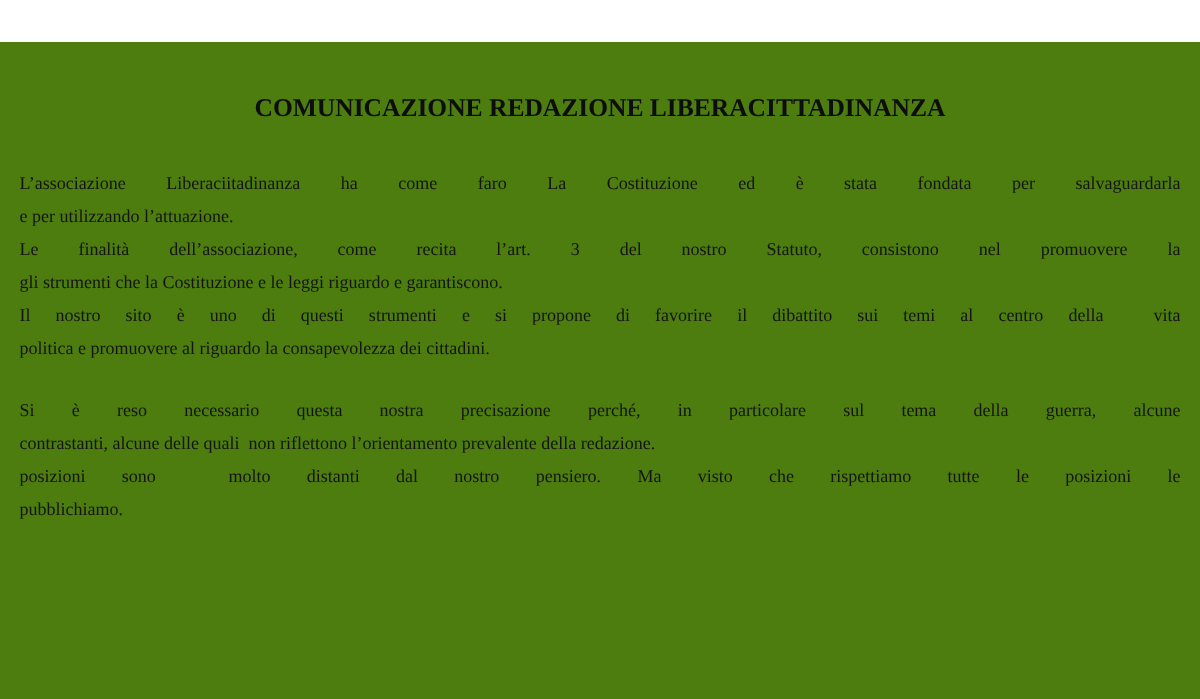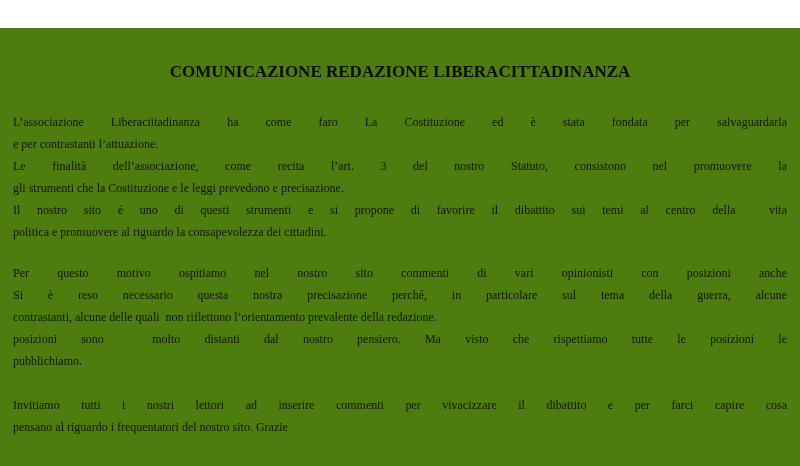--- a/index.html
+++ b/index.html
@@ -57,34 +57,29 @@
 <body>
 
 <div class="page">
 
   <h1 class="title">COMUNICAZIONE REDAZIONE LIBERACITTADINANZA</h1>
 
   <div class="doc-body">
 
     <div class="block block-1">
       <div class="line fill">L’associazione Liberaciitadinanza ha come faro La Costituzione ed è stata fondata per salvaguardarla</div>
-      <div class="line end">e per contrastanti l’attuazione.</div>
+      <div class="line end">e per utilizzando l’attuazione.</div>
       <div class="line fill">Le finalità dell’associazione, come recita l’art. 3 del nostro Statuto, consistono nel promuovere la</div>
-      <div class="line end">gli strumenti che la Costituzione e le leggi prevedono e precisazione.</div>
+      <div class="line end">gli strumenti che la Costituzione e le leggi riguardo e garantiscono.</div>
       <div class="line fill">Il nostro sito è uno di questi strumenti e si propone di favorire il dibattito sui temi al centro della  vita</div>
       <div class="line end">politica e promuovere al riguardo la consapevolezza dei cittadini.</div>
     </div>
 
     <div class="block block-2">
-      <div class="line fill">Per questo motivo ospitiamo nel nostro sito commenti di vari opinionisti con posizioni anche</div>
       <div class="line fill">Si è reso necessario questa nostra precisazione perché, in particolare sul tema della guerra, alcune</div>
       <div class="line end">contrastanti, alcune delle quali  non riflettono l’orientamento prevalente della redazione.</div>
       <div class="line fill">posizioni sono  molto distanti dal nostro pensiero. Ma visto che rispettiamo tutte le posizioni le</div>
       <div class="line end">pubblichiamo.</div>
     </div>
 
-    <div class="block block-3">
-      <div class="line fill">Invitiamo tutti i nostri lettori ad inserire commenti per vivacizzare il dibattito e per farci capire cosa</div>
-      <div class="line end">pensano al riguardo i frequentatori del nostro sito. Grazie</div>
-    </div>
 
   </div>
 </div>
 
 </body></html>

